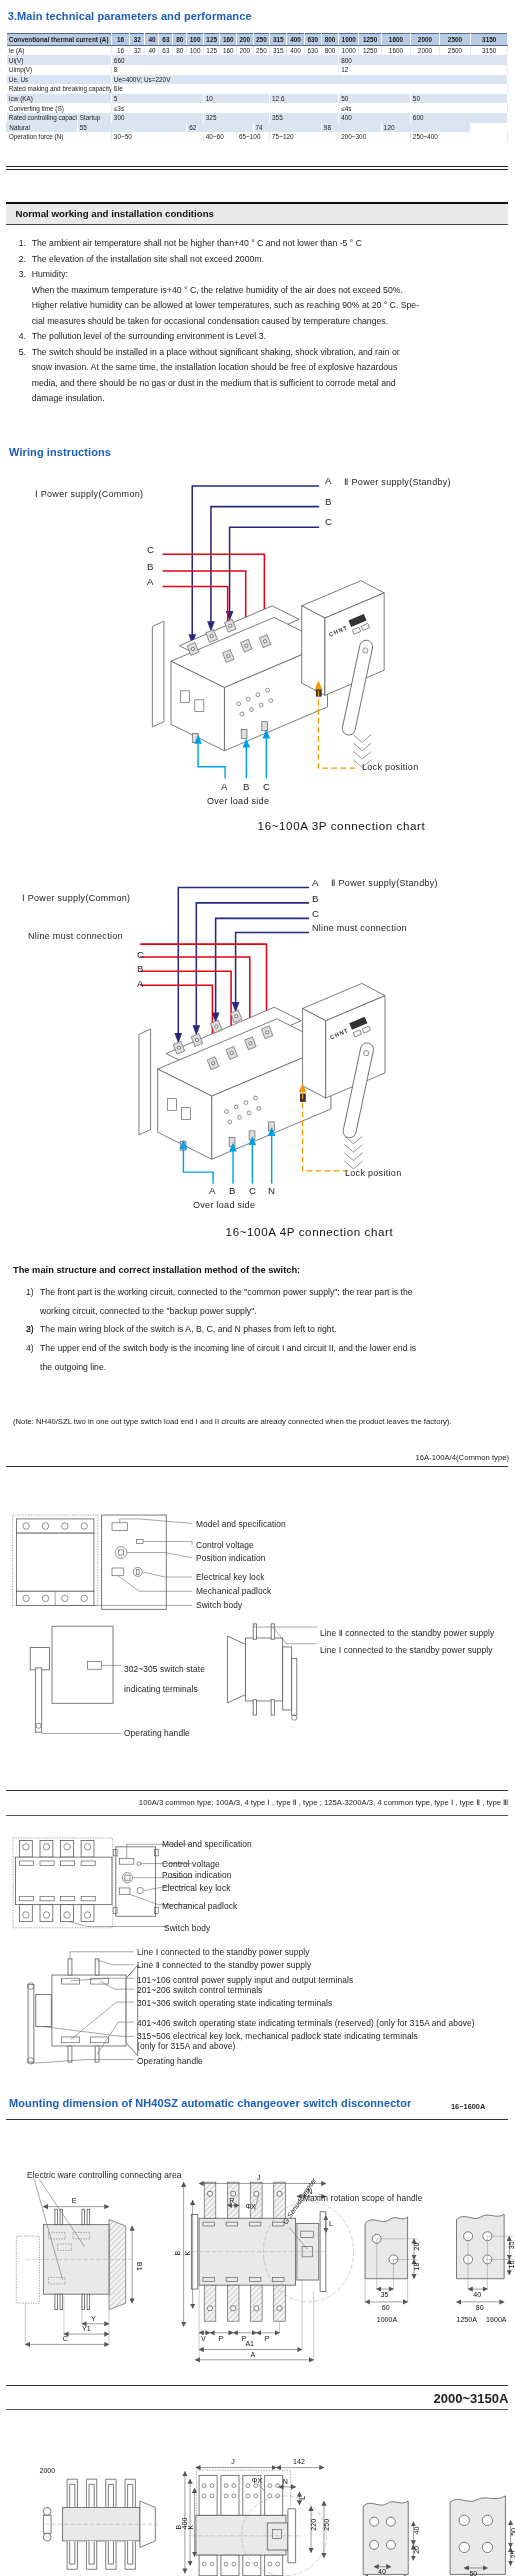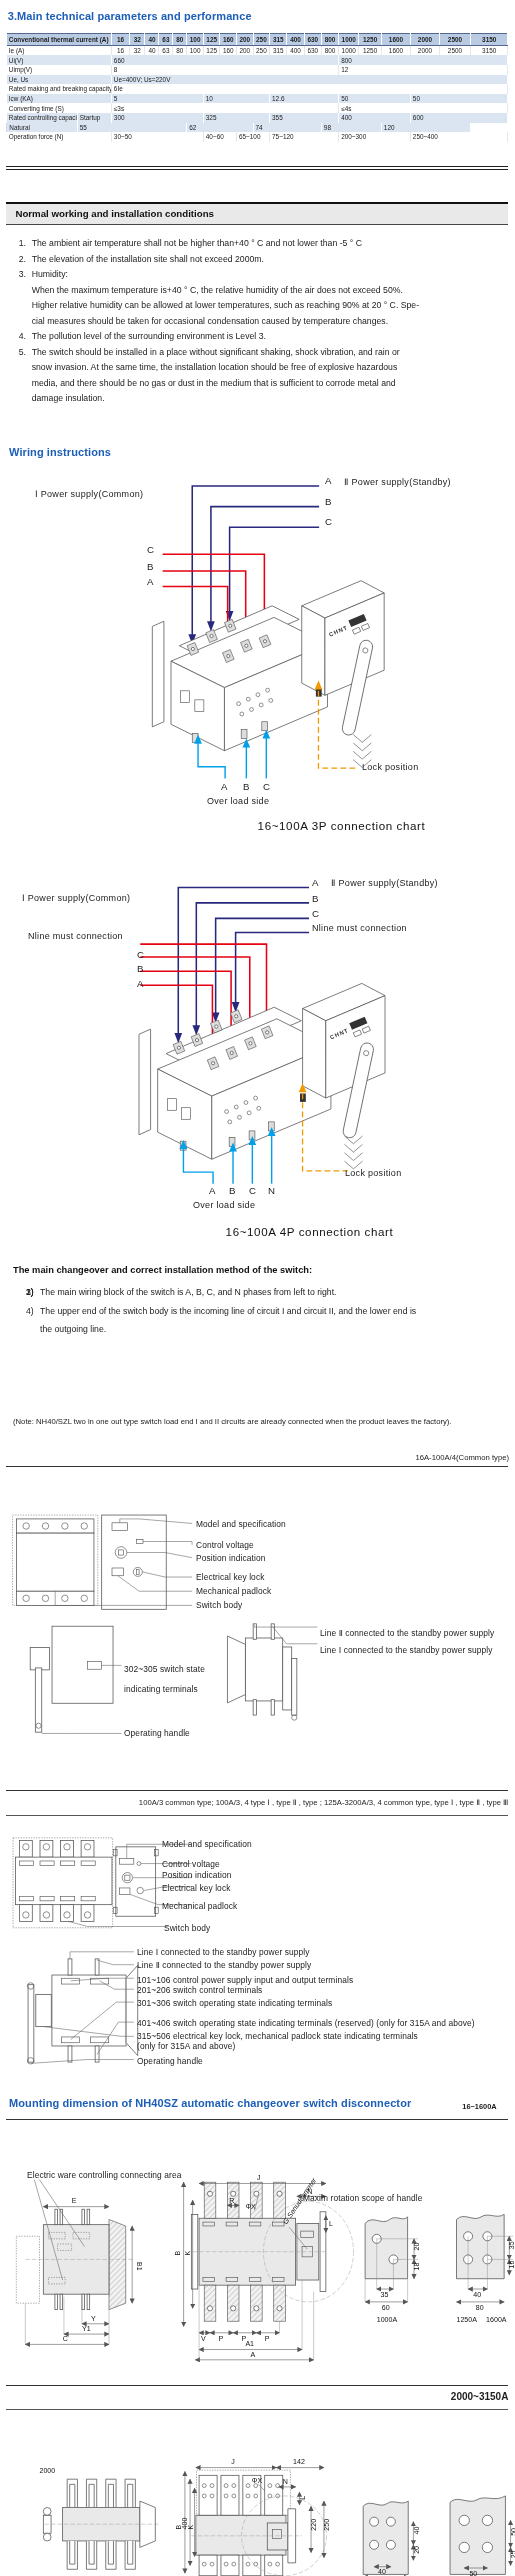--- a/index.html
+++ b/index.html
@@ -473,23 +473,24 @@
 <div class="lb big" style="left:137px;top:963px">B</div>
 <div class="lb big" style="left:137px;top:978px">A</div>
 <div class="lb" style="left:345px;top:1168px">Lock position</div>
 <div class="lb big" style="left:209px;top:1185px">A</div>
 <div class="lb big" style="left:229px;top:1185px">B</div>
 <div class="lb big" style="left:249px;top:1185px">C</div>
 <div class="lb big" style="left:268px;top:1185px">N</div>
 <div class="lb" style="left:193px;top:1200px">Over load side</div>
 <div class="ctitle" style="left:129px;top:1225px;width:361px">16~100A  4P connection chart</div>
 
-<div class="abs" style="left:13px;top:1265px;font-size:9.3px;font-weight:bold;color:#111">The main changeover and correct installation method of the switch:</div>
+<div class="abs" style="left:13px;top:1265px;font-size:9.3px;font-weight:bold;color:#111">The main structure and correct installation method of the switch:</div>
 <div class="abs" style="left:13px;top:1283px">
-  <div class="pt"><span class="num">1)</span></div>
+  <div class="pt"><span class="num">1)</span><span class="txt">The front part is the working circuit, connected to the "common power supply"; the rear part is the
+working circuit, connected to the "backup power supply".</span></div>
   <div class="pt"><span class="num">2)</span></div>
   <div class="pt"><span class="num">3)</span><span class="txt">The main wiring block of the switch is A, B, C, and N phases from left to right.</span></div>
   <div class="pt"><span class="num">4)</span><span class="txt">The upper end of the switch body is the incoming line of circuit I and circuit II, and the lower end is
 the outgoing line.</span></div>
 </div>
 <div class="note">(Note: NH40/SZL two in one out type switch load end I and II circuits are already connected when the product leaves the factory).</div>
 
 <div class="cap-r" style="left:258px;top:1453px;width:251px">16A-100A/4(Common type)</div>
 <div class="rule" style="top:1466px"></div>
 
@@ -660,21 +661,21 @@
 <div class="lb s" style="left:137px;top:1960px">Line Ⅱ connected to the standby power supply</div>
 <div class="lb s" style="left:137px;top:1975px">101~106 control power supply input and output terminals</div>
 <div class="lb s" style="left:137px;top:1985px">201~206 switch control terminals</div>
 <div class="lb s" style="left:137px;top:1998px">301~306 switch operating state indicating terminals</div>
 <div class="lb s" style="left:137px;top:2018px">401~406 switch operating state indicating terminals (reserved) (only for 315A and above)</div>
 <div class="lb s" style="left:137px;top:2031px">315~506 electrical key lock, mechanical padlock state indicating terminals</div>
 <div class="lb s" style="left:137px;top:2041px">(only for 315A and above)</div>
 <div class="lb s" style="left:137px;top:2056px">Operating handle</div>
 
 <div class="h-blue" style="left:9px;top:2097px">Mounting dimension of NH40SZ automatic changeover switch disconnector</div>
-<div class="abs" style="left:451px;top:2102px;width:57px;font-size:7.4px;font-weight:bold;text-align:center">16~1600A</div>
+<div class="abs" style="left:451px;top:2102px;width:57px;font-size:7.4px;font-weight:bold;text-align:left">16~1600A</div>
 <div class="rule" style="top:2119px"></div>
 
 <svg style="left:6.4px;top:2142px" width="502" height="240" viewBox="0 0 780 372">
 
   <g>
     <polygon points="160,120 186,130 186,250 160,260" fill="url(#hatch)" stroke="#555"></polygon>
     <rect class="og" x="58" y="128" width="102" height="108"></rect>
     <g class="dot">
       <rect x="66" y="140" width="26" height="10"></rect>
         <rect x="104" y="140" width="26" height="10"></rect>
@@ -833,21 +834,21 @@
         <line x1="748" y1="182" x2="788" y2="182"></line>
       </g>
     <text x="700" y="280">1250A</text>
     <text x="746" y="280">1600A</text>
   </g>
 </svg>
 <div class="lb s" style="left:27px;top:2170px">Electric ware controlling connecting area</div>
 <div class="lb s" style="left:303px;top:2193px">Maxim rotation scope of handle</div>
 
 <div class="rule" style="top:2385px"></div>
-<div class="cap-r" style="left:6.4px;top:2391px;width:502px;font-weight:bold;font-size:10px">2000~3150A</div>
+<div class="cap-r" style="left:6.4px;top:2391px;width:502px;font-weight:bold;font-size:13px">2000~3150A</div>
 <div class="rule thin" style="top:2409px"></div>
 
 <svg style="left:6.4px;top:2439px" width="502" height="137" viewBox="0 0 780 212">
   <text x="52" y="52">2000</text>
 
   <g>
     <g class="ol">
       <path d="M95,106 V62 H111 V106"></path>
         <path d="M99,106 V70 H107 V106"></path>
       <path d="M125,106 V62 H141 V106"></path>

